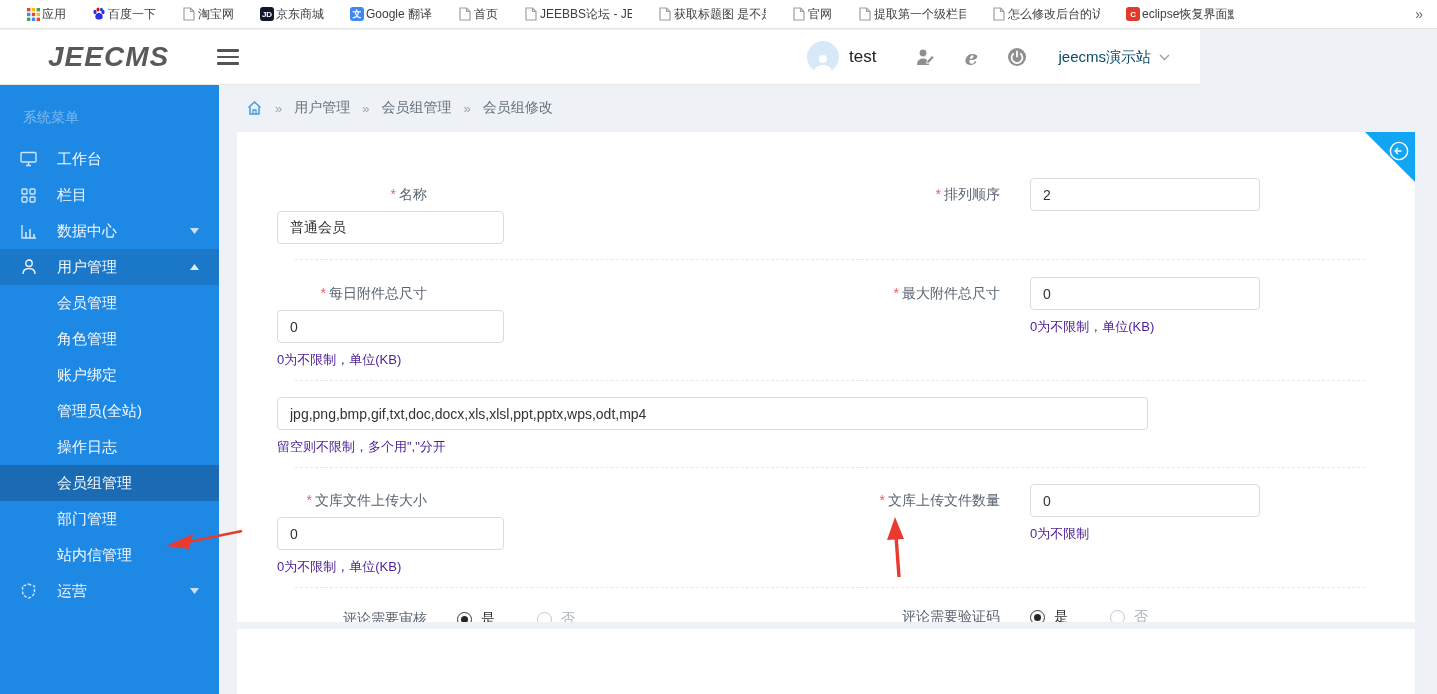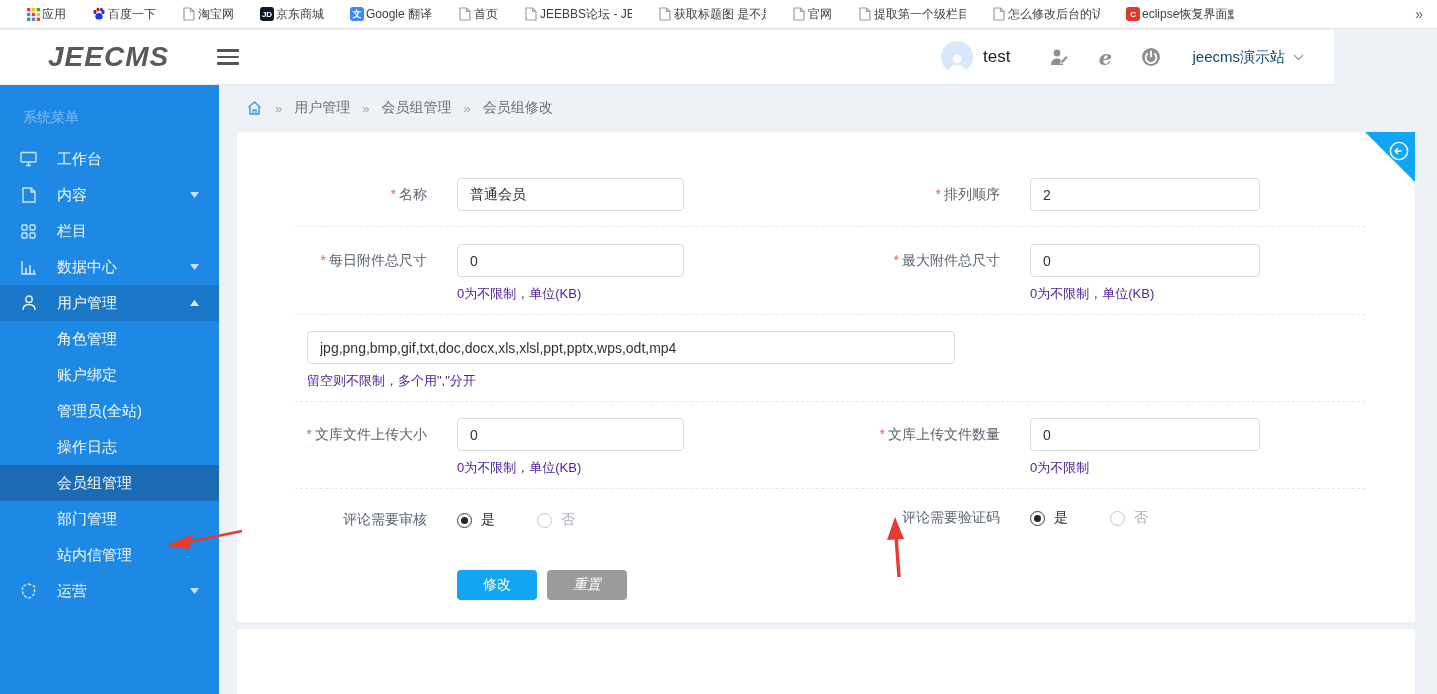--- a/index.html
+++ b/index.html
@@ -19,21 +19,21 @@
   .bm.trunc .bm-label{max-width:92px;}
   .bm-ic{display:inline-flex;width:14px;height:14px;align-items:center;justify-content:center;flex:none;}
   .sq{width:14px;height:14px;border-radius:3px;display:inline-flex;align-items:center;justify-content:center;
       color:#fff;font-size:8px;font-weight:bold;}
   .jd-bg{background:#0f172a;text-align:center;}
   .csdn-bg{background:#e13a2c;}
   .gt-bg{background:#4086f4;font-size:9px;}
   .bm-overflow{margin-left:auto;margin-right:14px;color:#5f6368;font-size:14px;cursor:pointer;}
   
   .appbar{
-    position:absolute;left:0;top:30px;width:1334px;height:55px;background:#fff;
+    position:absolute;left:0;top:30px;width:1200px;height:55px;background:#fff;
     border-bottom:1px solid #e8e8e8;display:flex;align-items:center;box-sizing:border-box;
   }
   .logo{font-size:28px;font-weight:800;font-style:italic;color:#595959;letter-spacing:1px;margin-left:48px;}
   .hamburger{margin-left:48px;cursor:pointer;display:flex;flex-direction:column;gap:4px;}
   .hamburger i{display:block;width:22px;height:2.5px;background:#545454;border-radius:1px;}
   .appbar-right{margin-left:auto;display:flex;align-items:center;margin-right:30px;gap:0;}
   .avatar{width:32px;height:32px;border-radius:50%;background:#d7e9f9;display:flex;align-items:flex-end;justify-content:center;overflow:hidden;cursor:pointer;}
   .username{font-size:17px;color:#222;margin:0 26px 0 10px;}
   .hicon{width:46px;display:flex;justify-content:center;align-items:center;cursor:pointer;color:#8f8f8f;}
   .ie-e{font-family:"DejaVu Serif",serif;font-style:italic;font-weight:bold;font-size:21px;color:#8f8f8f;line-height:1;}
@@ -60,28 +60,28 @@
     position:relative;margin:15px 22px 0 18px;height:490px;background:#fff;
     box-sizing:border-box;padding-top:46px;overflow:hidden;
   }
   .card2{margin:7px 22px 0 18px;height:70px;background:#fff;}
   .corner{
     position:absolute;right:0;top:0;width:50px;height:50px;cursor:pointer;
     background:#12a5f4;clip-path:polygon(0 0,100% 0,100% 100%);
   }
   .corner .cback{position:absolute;right:6px;top:9px;}
   
-  .frow{position:relative;display:flex;margin-left:40px;}
+  .frow{position:relative;display:flex;margin-left:40px;flex-direction:column;}
   .flabel{width:150px;text-align:right;font-size:14px;color:#5a6470;line-height:33px;flex:none;}
   .flabel .req{color:#f25e5e;margin-right:3px;}
   .fgap{width:30px;flex:none;}
   .finput{height:33px;border:1px solid #d7dbe2;border-radius:4px;box-sizing:border-box;
           padding:0 12px;font-size:14px;color:#333;font-family:"Liberation Sans",sans-serif;outline:none;background:#fff;}
   .w-std{width:227px;}
-  .w-wide{width:648px;}
+  .w-wide{width:871px;}
   .w-std2{width:230px;}
   .hint{font-size:13px;color:#4c1d95;margin-top:8px;}
   .col2{position:absolute;left:553px;top:0;display:flex;}
   .col2 .flabel{width:170px;}
   .fsep{border:none;border-top:1px dashed #e5e8ec;margin:0 50px 0 58px;}
   .sep-a{margin-top:15px;margin-bottom:17px;}
   .sep-b{margin-top:11px;margin-bottom:16px;}
   .sep-c{margin-top:11px;margin-bottom:20px;}
   
   .rrow{position:relative;display:flex;margin-left:40px;align-items:center;height:22px;}
@@ -268,32 +268,20 @@
   <div class="side-item">
     <span class="s-ic">
       <svg width="17" height="16" viewBox="0 0 17 16">
           <rect x="1" y="1.5" width="15" height="9.5" rx="1" fill="none" stroke="#cfe6fb" stroke-width="1.4"></rect>
           <path d="M6 14.5 h5 M8.5 11 v3.5" stroke="#cfe6fb" stroke-width="1.4"></path>
         </svg>
       </span>
     <span>工作台</span>
   </div>
 
-  <div class="side-item">
-    <span class="s-ic">
-      <svg width="14" height="16" viewBox="0 0 14 16">
-          <path d="M1 1 h8 l4 4 v10 h-12 z" fill="none" stroke="#cfe6fb" stroke-width="1.4"></path>
-          <path d="M9 1 v4 h4" fill="none" stroke="#cfe6fb" stroke-width="1.4"></path>
-        </svg>
-      </span>
-    <span>内容</span>
-    <svg class="chev" width="9" height="6" viewBox="0 0 9 6">
-        <path d="M0 0 L4.5 6 L9 0 Z" fill="rgba(255,255,255,0.75)"></path>
-      </svg>
-  </div>
 
   <div class="side-item">
     <span class="s-ic">
       <svg width="15" height="15" viewBox="0 0 15 15">
           <rect x="1" y="1" width="5" height="5" rx="1" fill="none" stroke="#cfe6fb" stroke-width="1.4"></rect>
           <rect x="9" y="1" width="5" height="5" rx="1" fill="none" stroke="#cfe6fb" stroke-width="1.4"></rect>
           <rect x="1" y="9" width="5" height="5" rx="1" fill="none" stroke="#cfe6fb" stroke-width="1.4"></rect>
           <rect x="9" y="9" width="5" height="5" rx="1" fill="none" stroke="#cfe6fb" stroke-width="1.4"></rect>
         </svg>
       </span>
@@ -319,20 +307,23 @@
           <circle cx="7" cy="4.2" r="3.2" fill="none" stroke="#eaf4ff" stroke-width="1.4"></circle>
           <path d="M1 15 C1 10.5 4.5 9.5 7 9.5 C9.5 9.5 13 10.5 13 15" fill="none" stroke="#eaf4ff" stroke-width="1.4"></path>
         </svg>
       </span>
     <span>用户管理</span>
     <svg class="chev" width="9" height="6" viewBox="0 0 9 6">
         <path d="M0 6 L4.5 0 L9 6 Z" fill="rgba(255,255,255,0.85)"></path>
       </svg>
   </div>
 
+  <div class="side-sub">
+      <span>会员管理</span>
+    </div>
   <div class="side-sub">
       <span>角色管理</span>
     </div>
   <div class="side-sub">
       <span>账户绑定</span>
     </div>
   <div class="side-sub">
       <span>管理员(全站)</span>
     </div>
   <div class="side-sub">

